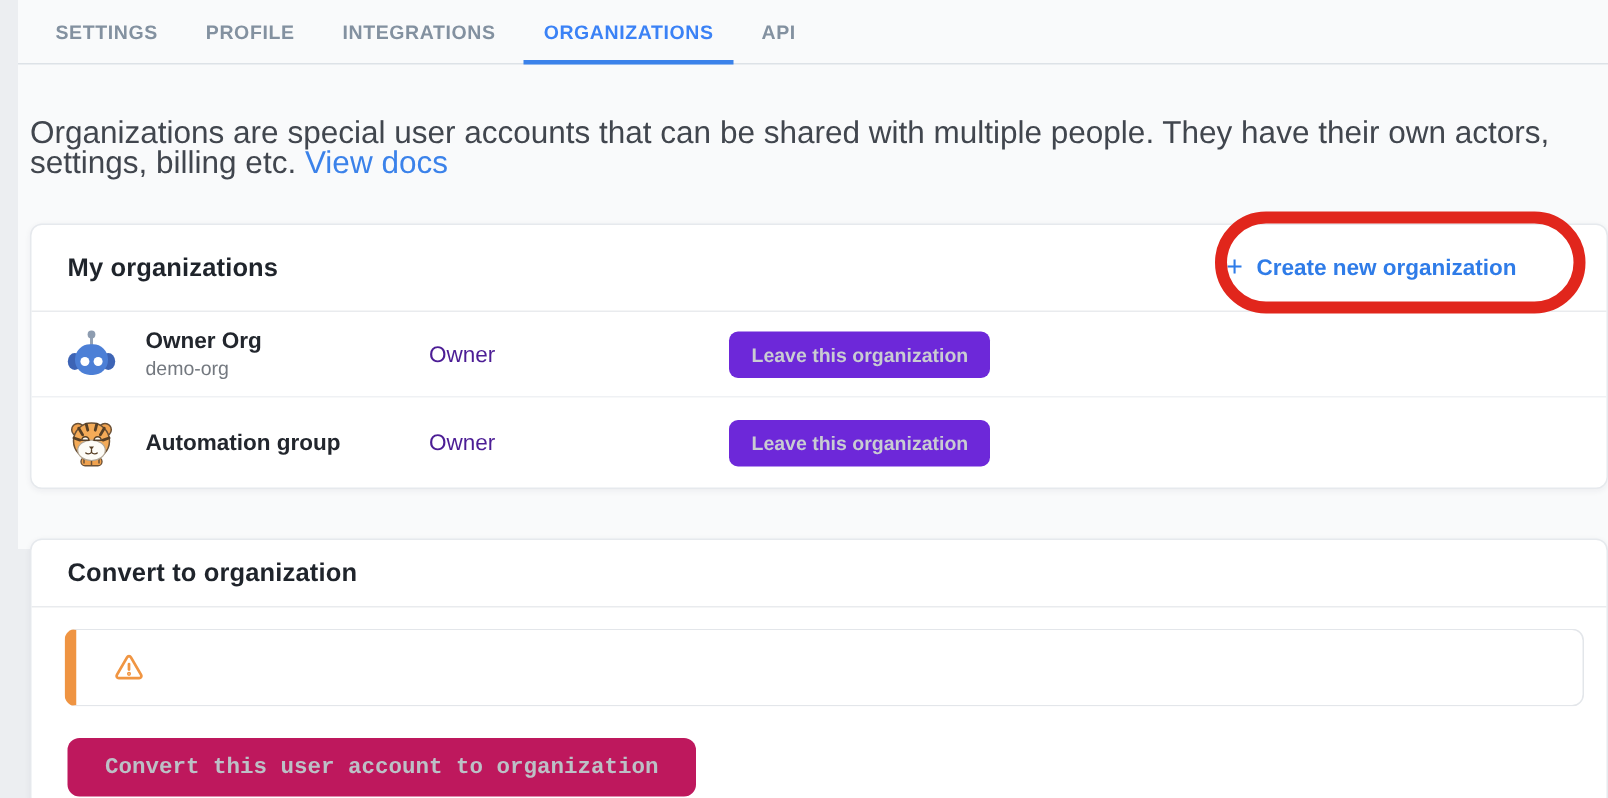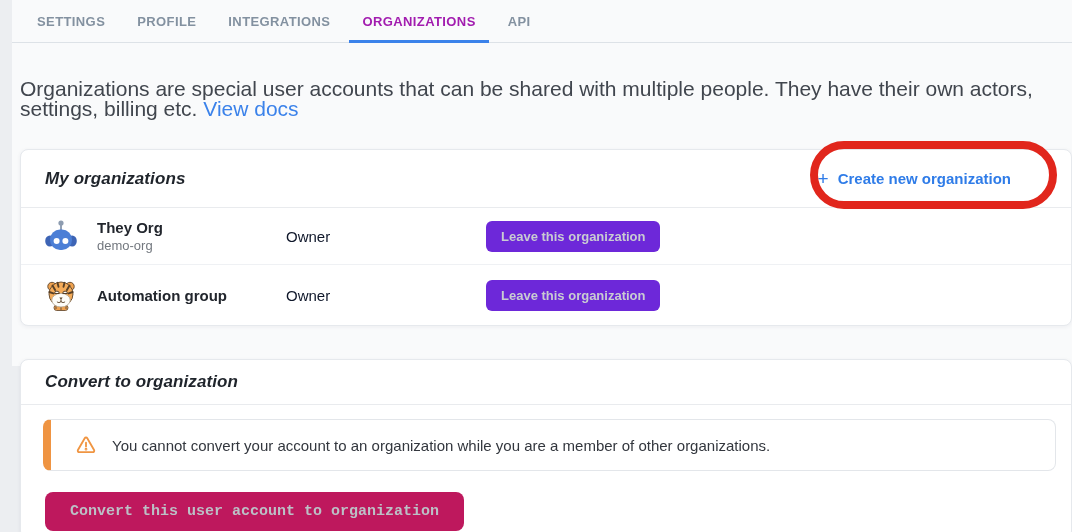--- a/index.html
+++ b/index.html
@@ -25,21 +25,21 @@
     border-bottom: 1px solid #dde2e7;
     padding-left: 9px;
   }
   .tab {
     display: flex; align-items: center;
     padding: 3px 13px 0 13px; margin: 0 3px -1px 3px;
     border-bottom: 3px solid transparent;
     font-size: 13px; font-weight: bold; letter-spacing: 0.4px;
     color: #8391a0; cursor: pointer; white-space: nowrap;
   }
-  .tab.active { color: #a21caf; border-bottom-color: #3b82ea; }
+  .tab.active { color: #3b82f6; border-bottom-color: #3b82ea; }
 
   
   .desc {
     margin: 36px 0 0 8px;
     font-size: 21px; line-height: 20px; color: #41464e;
   }
   .desc a { color: #3b82ea; text-decoration: none; cursor: pointer; }
 
   
   .panel {
@@ -53,21 +53,21 @@
   .panel-2 { margin-top: 33px; height: 180px; }
 
   .panel-header {
     display: flex; align-items: center; justify-content: space-between;
     padding: 0 24px 0 24px;
     border-bottom: 1px solid #e9ebee;
   }
   .panel-1 .panel-header { height: 58px; }
   .panel-2 .panel-header { height: 45px; }
   .panel-title {
-    font-size: 17px; font-weight: bold; color: #1f242b; letter-spacing: 0.1px; font-style: italic;
+    font-size: 17px; font-weight: bold; color: #1f242b; letter-spacing: 0.1px;
   }
 
   
   .create-btn {
     display: inline-flex; align-items: center; gap: 9px;
     background: transparent; border: none; cursor: pointer;
     color: #2f7ce8; font-family: inherit;
     font-size: 15px; font-weight: bold;
     padding: 10px 36px 10px 20px; position: relative; z-index: 2;
   }
@@ -83,21 +83,21 @@
   .org-row {
     display: flex; align-items: center;
     padding-left: 22px;
   }
   .org-row.row-0 { height: 56px; }
   .org-row.row-1 { height: 61px; border-top: 1px solid #eff1f4; }
   .avatar { width: 36px; height: 36px; flex: 0 0 36px; }
   .org-ident { margin-left: 18px; width: 189px; }
   .org-name { font-size: 15px; font-weight: bold; color: #22262d; line-height: 19px; }
   .org-slug { font-size: 13px; color: #73787f; line-height: 17px; }
-  .org-role { width: 200px; font-size: 15px; color: #0f172a; }
+  .org-role { width: 200px; font-size: 15px; color: #4c1d95; }
   .leave-btn {
     border: none; border-radius: 6px; cursor: default;
     background: #6d28d9; color: #c9ccd2;
     font-family: inherit; font-size: 13px; font-weight: bold;
     padding: 8px 15px; white-space: nowrap;
   }
 
   
   .warning-box {
     display: flex; align-items: center;
@@ -151,21 +151,21 @@
             <line x1="18" y1="5" x2="18" y2="13" stroke="#93a1b4" stroke-width="2"></line>
             <circle cx="18" cy="5" r="2.6" fill="#8d9cb0"></circle>
             <ellipse cx="6.8" cy="23" rx="4.6" ry="5.6" fill="#3d64b5"></ellipse>
             <ellipse cx="29.2" cy="23" rx="4.6" ry="5.6" fill="#3d64b5"></ellipse>
             <rect x="7" y="11.5" width="22" height="20.5" rx="10" fill="#4c7fd6"></rect>
             <circle cx="13.6" cy="23" r="3" fill="#ffffff"></circle>
             <circle cx="22.4" cy="23" r="3" fill="#ffffff"></circle>
           </svg>
         </span>
         <div class="org-ident">
-          <div class="org-name">They Org</div>
+          <div class="org-name">Owner Org</div>
           <div class="org-slug">demo-org</div>
         </div>
         <div class="org-role">Owner</div>
         <button class="leave-btn" disabled="">Leave this organization</button>
       </div>
 
       <div class="org-row row-1">
         <span class="avatar">
           <svg viewBox="0 0 36 36" width="36" height="36">
             <rect x="11" y="28" width="14" height="5.5" rx="2.7" fill="#f0a24f" stroke="#6b5136" stroke-width="0.9"></rect>
@@ -194,19 +194,18 @@
         <h2 class="panel-title">Convert to organization</h2>
       </div>
       <div class="warning-box">
         <span class="warning-icon">
           <svg viewBox="0 0 24 24" width="22" height="22" fill="none" stroke="#f09542" stroke-width="2" stroke-linecap="round" stroke-linejoin="round">
             <path d="M10.6 4.6 L3.2 17.4 a1.6 1.6 0 0 0 1.4 2.4 h14.8 a1.6 1.6 0 0 0 1.4 -2.4 L13.4 4.6 a1.6 1.6 0 0 0 -2.8 0 z"></path>
             <line x1="12" y1="9.5" x2="12" y2="13.5"></line>
             <circle cx="12" cy="16.6" r="0.5" fill="#f09542"></circle>
           </svg>
         </span>
-        <span class="warning-text">You cannot convert your account to an organization while you are a member of other organizations.</span>
       </div>
       <button class="convert-btn" disabled="">Convert this user account to organization</button>
     </section>
 
   </div>
 </div>
 
 </body></html>

